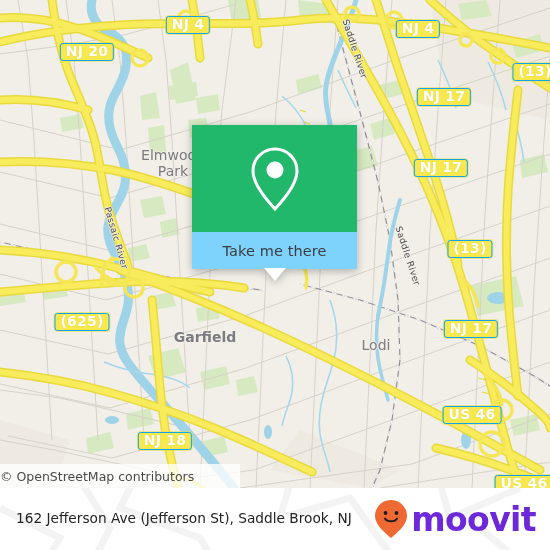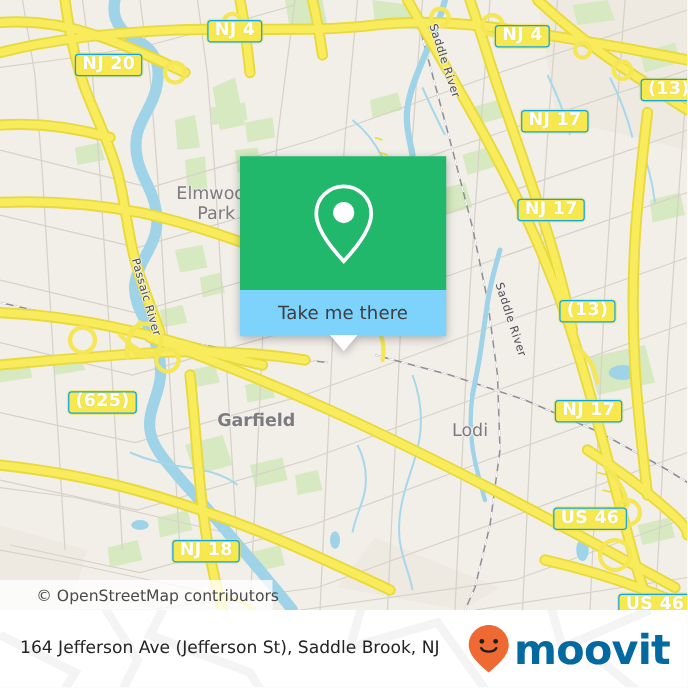--- a/index.html
+++ b/index.html
@@ -124,26 +124,26 @@
     border-left: 11px solid transparent;
     border-right: 11px solid transparent;
     border-top: 13px solid #ffffff;
   }
 
   
   .attribution {
     position: absolute;
     left: 0;
     top: 464px;
-    width: 218px;
+    width: 240px;
     height: 24px;
     background: rgba(255,255,255,.78);
     display: flex;
     align-items: center;
-    padding-left: 29px;
+    padding-left: 0;
     box-sizing: border-box;
   }
   .attribution-text {
     color: #4a4a4a;
     font-family: "DejaVu Sans", sans-serif;
     font-size: 12.5px;
     white-space: nowrap;
   }
 
   
@@ -180,21 +180,21 @@
     position: absolute;
     right: 14px;
     top: 50%;
     transform: translateY(-50%);
     z-index: 2;
     display: flex;
     align-items: center;
     gap: 3px;
   }
   .logo-wordmark {
-    color: #0369a1;
+    color: #6d28d9;
     font-family: "DejaVu Sans", sans-serif;
     font-size: 33px;
     font-weight: bold;
     letter-spacing: -0.6px;
     line-height: 33px;
   }
 </style>
 </head>
 <body>
 
@@ -473,21 +473,21 @@
         <path d="M60,-20 L110,60 L80,120"></path>
         <path d="M150,-20 L120,40 L200,70 L230,120"></path>
         <path d="M300,-20 L280,50 L350,30 L400,100"></path>
         <path d="M430,-20 L450,50 L520,20"></path>
         <path d="M480,60 L540,110"></path>
         <path d="M0,40 L60,70 L30,120"></path>
       </g>
     </svg>
 
     <div class="footer-address">
-      <div>164 Jefferson Ave (Jefferson St), Saddle Brook, NJ</div>
+      <div>162 Jefferson Ave (Jefferson St), Saddle Brook, NJ</div>
     </div>
 
     <div class="footer-logo">
       <svg width="34" height="40" viewBox="0 0 34 40">
         <path d="M17 1 C8.2 1 1 8.2 1 17 C1 26.5 12 34.5 17 39 C22 34.5 33 26.5 33 17 C33 8.2 25.8 1 17 1 Z" fill="#ef6a32"></path>
         <circle cx="11.5" cy="14" r="1.9" fill="#1d1d1f"></circle>
         <circle cx="22.5" cy="14" r="1.9" fill="#1d1d1f"></circle>
         <path d="M11 19.5 C13 23.2 21 23.2 23 19.5" fill="none" stroke="#1d1d1f" stroke-width="1.9" stroke-linecap="round"></path>
       </svg>
       <span class="logo-wordmark">moovit</span>

